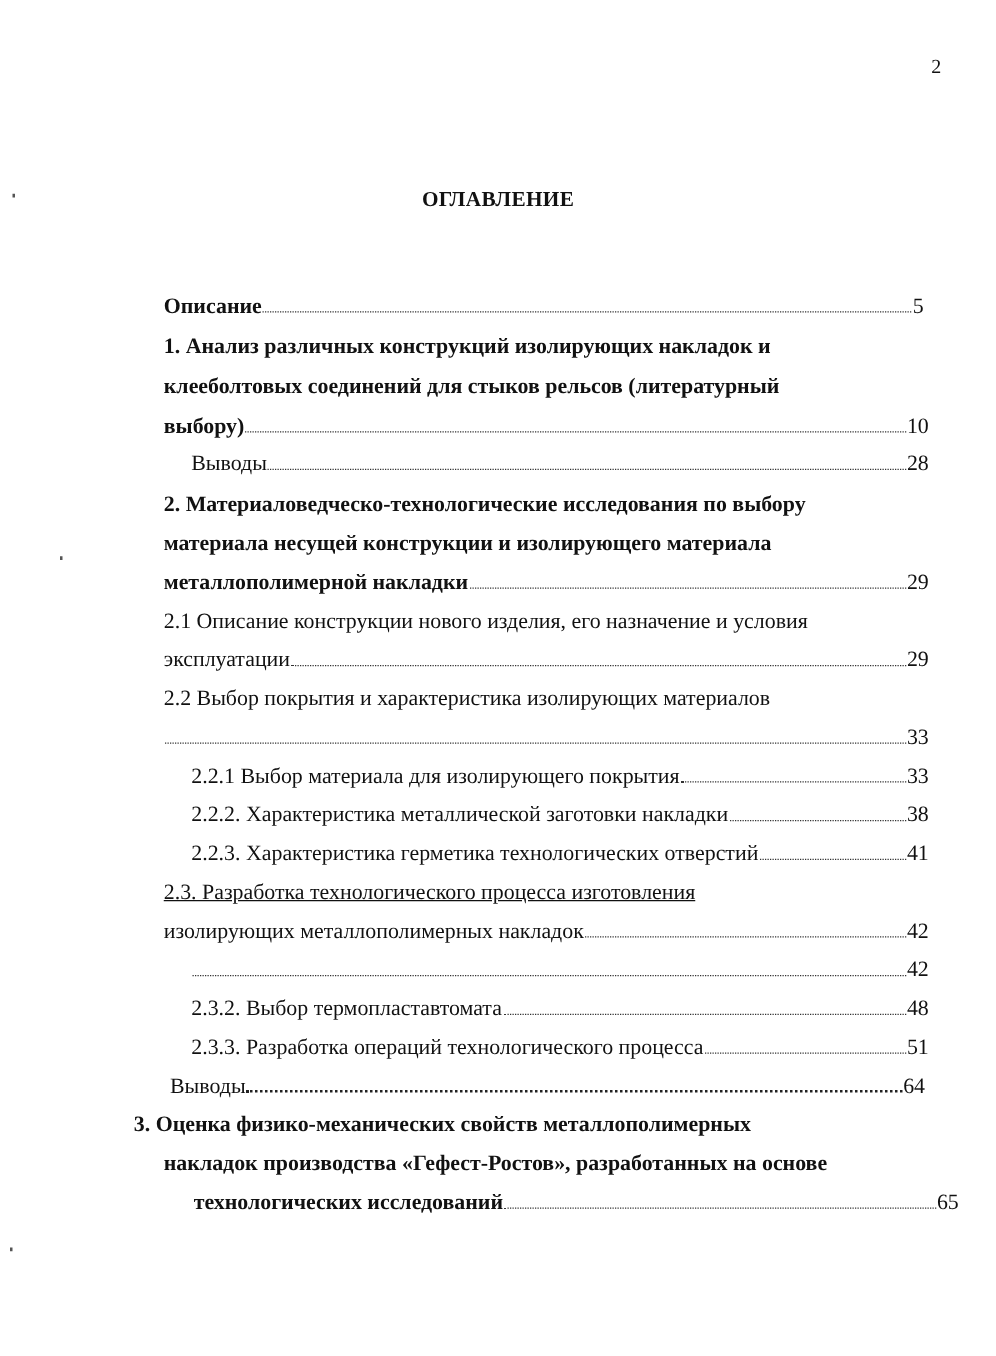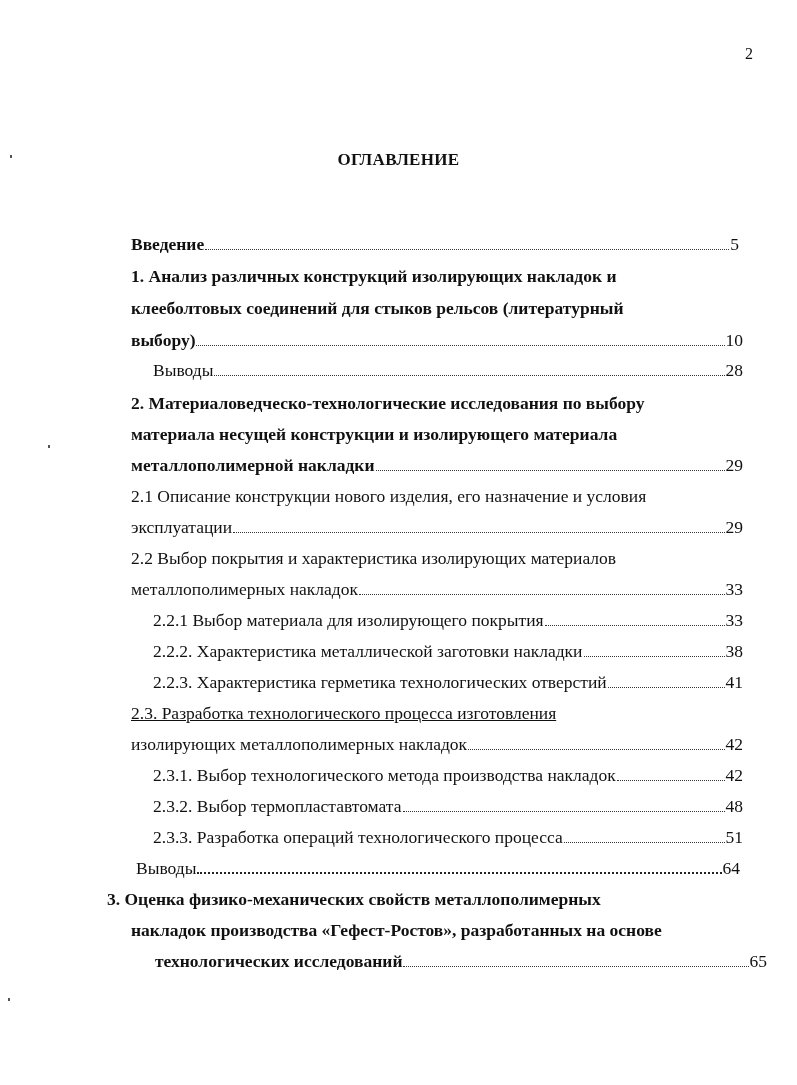--- a/index.html
+++ b/index.html
@@ -32,21 +32,21 @@
 </style>
 </head>
 <body>
 
 <div class="page-number">2</div>
 <div class="title">ОГЛАВЛЕНИЕ</div>
 
 <div class="toc">
 
   <div class="line bold" style="top:232px;left:131px;width:608px;">
-    <span class="txt">Введение</span>
+    <span class="txt">Описание</span>
     <span class="dots"></span>
     <span class="pg">5</span>
   </div>
 
   <div class="line bold" style="top:264px;left:131px;">
     <span class="txt">1.  Анализ различных конструкций изолирующих накладок и</span>
   </div>
   <div class="line bold" style="top:296px;left:131px;">
     <span class="txt">клееболтовых соединений для стыков рельсов (литературный</span>
   </div>
@@ -79,21 +79,20 @@
   <div class="line" style="top:515px;left:131px;width:612px;">
     <span class="txt">эксплуатации</span>
     <span class="dots"></span>
     <span class="pg">29</span>
   </div>
 
   <div class="line" style="top:546px;left:131px;">
     <span class="txt">2.2 Выбор покрытия и характеристика изолирующих материалов</span>
   </div>
   <div class="line" style="top:577px;left:131px;width:612px;">
-    <span class="txt">металлополимерных накладок</span>
     <span class="dots"></span>
     <span class="pg">33</span>
   </div>
   <div class="line" style="top:608px;left:153px;width:590px;">
     <span class="txt">2.2.1 Выбор материала для изолирующего покрытия</span>
     <span class="dots"></span>
     <span class="pg">33</span>
   </div>
   <div class="line" style="top:639px;left:153px;width:590px;">
     <span class="txt">2.2.2. Характеристика металлической заготовки накладки</span>
@@ -108,21 +107,20 @@
 
   <div class="line" style="top:701px;left:131px;text-decoration:underline;">
     <span class="txt">2.3. Разработка технологического процесса изготовления</span>
   </div>
   <div class="line" style="top:732px;left:131px;width:612px;">
     <span class="txt">изолирующих металлополимерных накладок</span>
     <span class="dots"></span>
     <span class="pg">42</span>
   </div>
   <div class="line" style="top:763px;left:153px;width:590px;">
-    <span class="txt">2.3.1. Выбор технологического метода производства накладок</span>
     <span class="dots"></span>
     <span class="pg">42</span>
   </div>
   <div class="line" style="top:794px;left:153px;width:590px;">
     <span class="txt">2.3.2. Выбор термопластавтомата</span>
     <span class="dots"></span>
     <span class="pg">48</span>
   </div>
   <div class="line" style="top:825px;left:153px;width:590px;">
     <span class="txt">2.3.3. Разработка операций технологического процесса</span>

